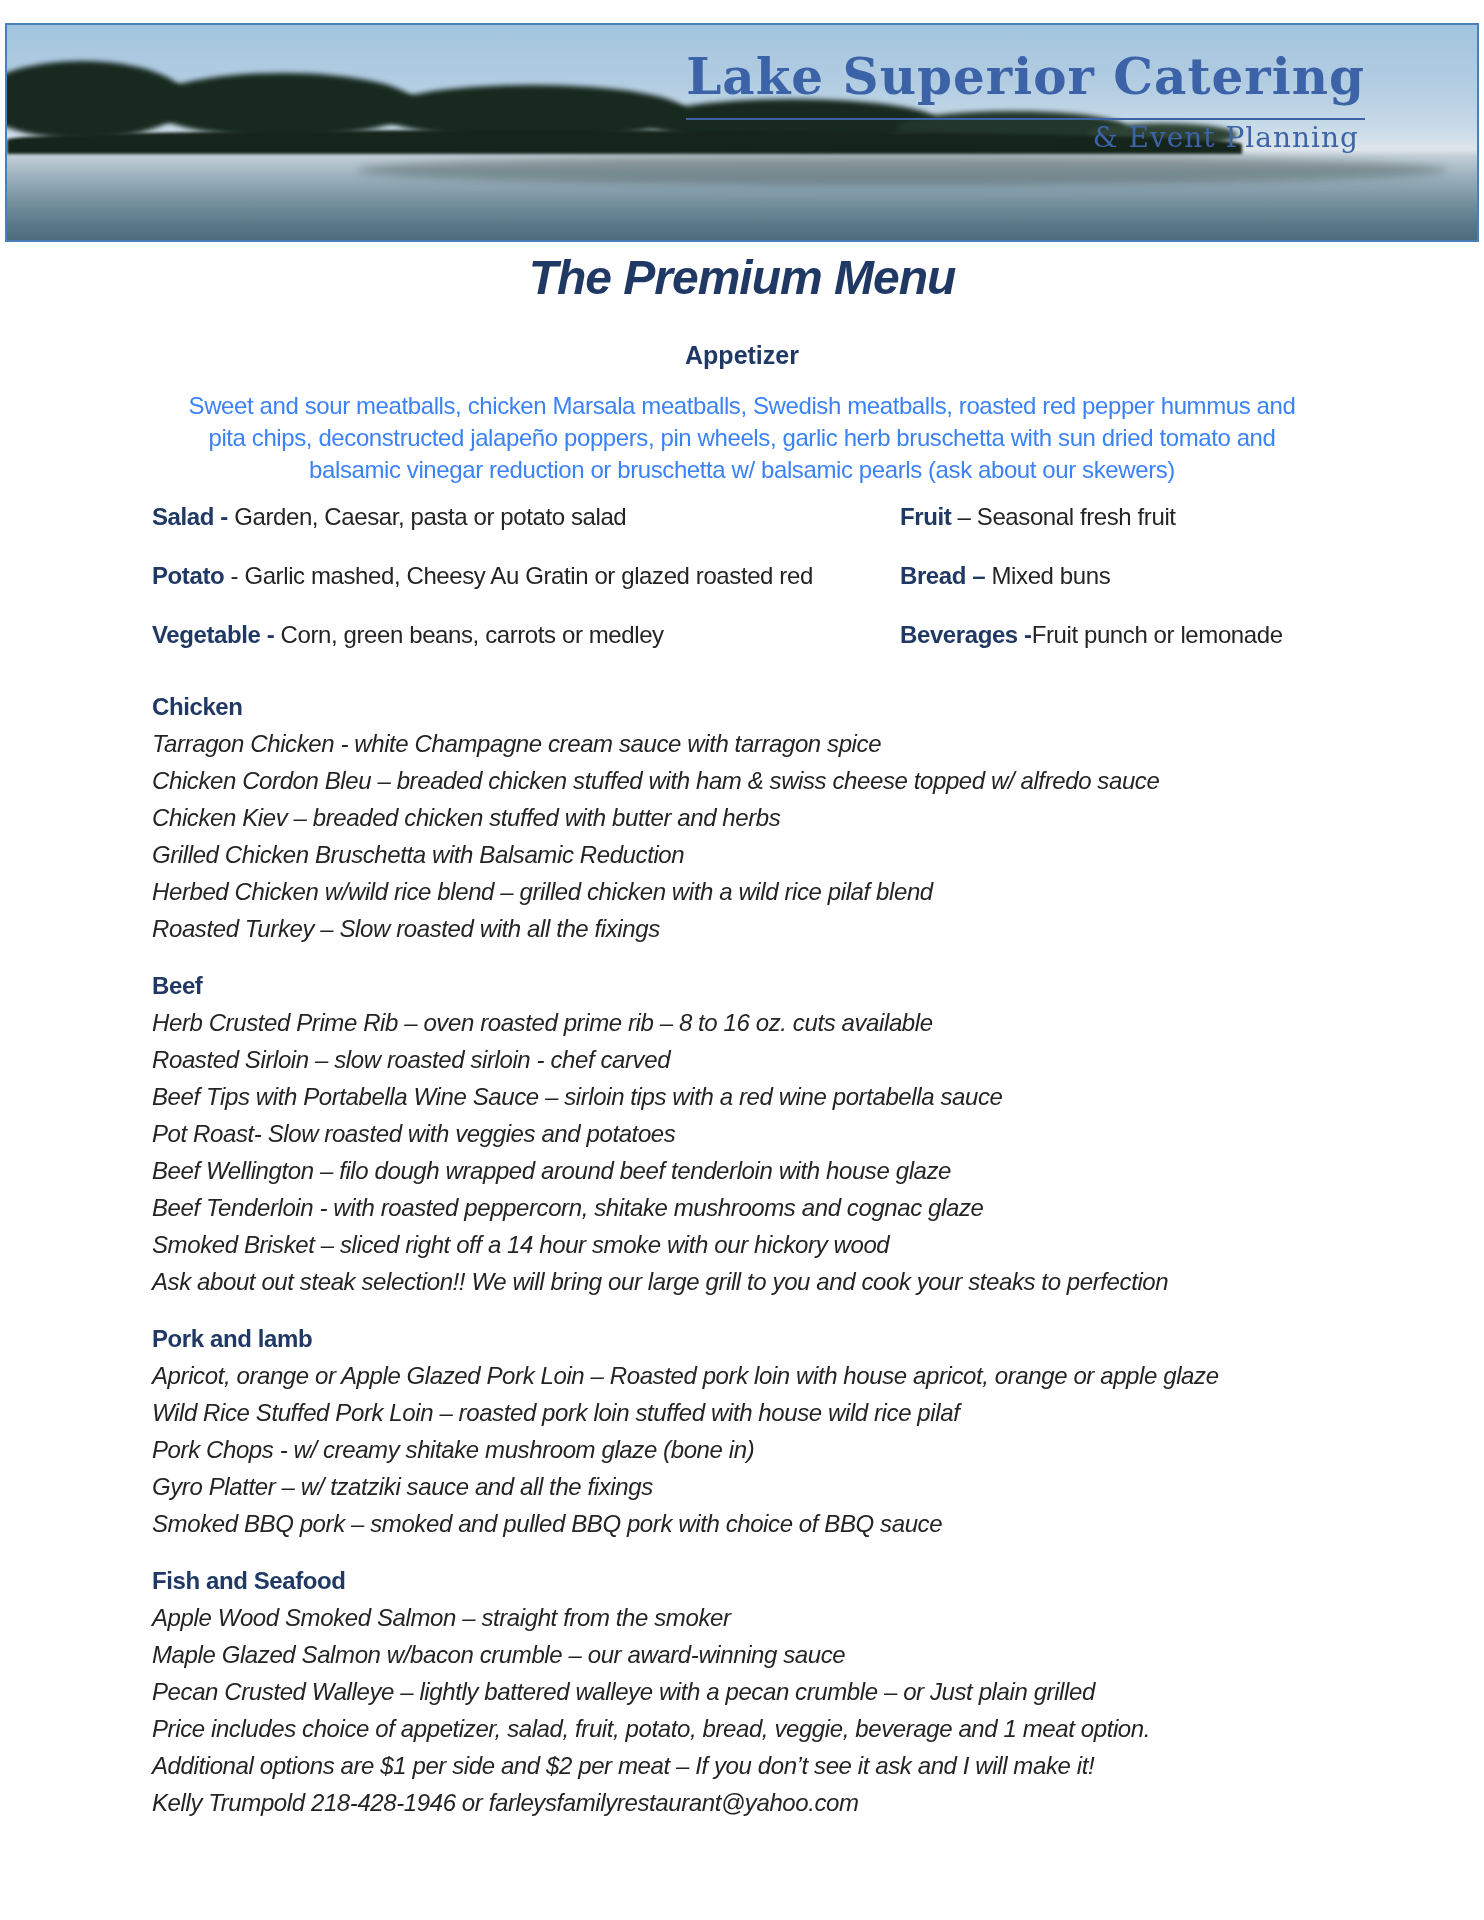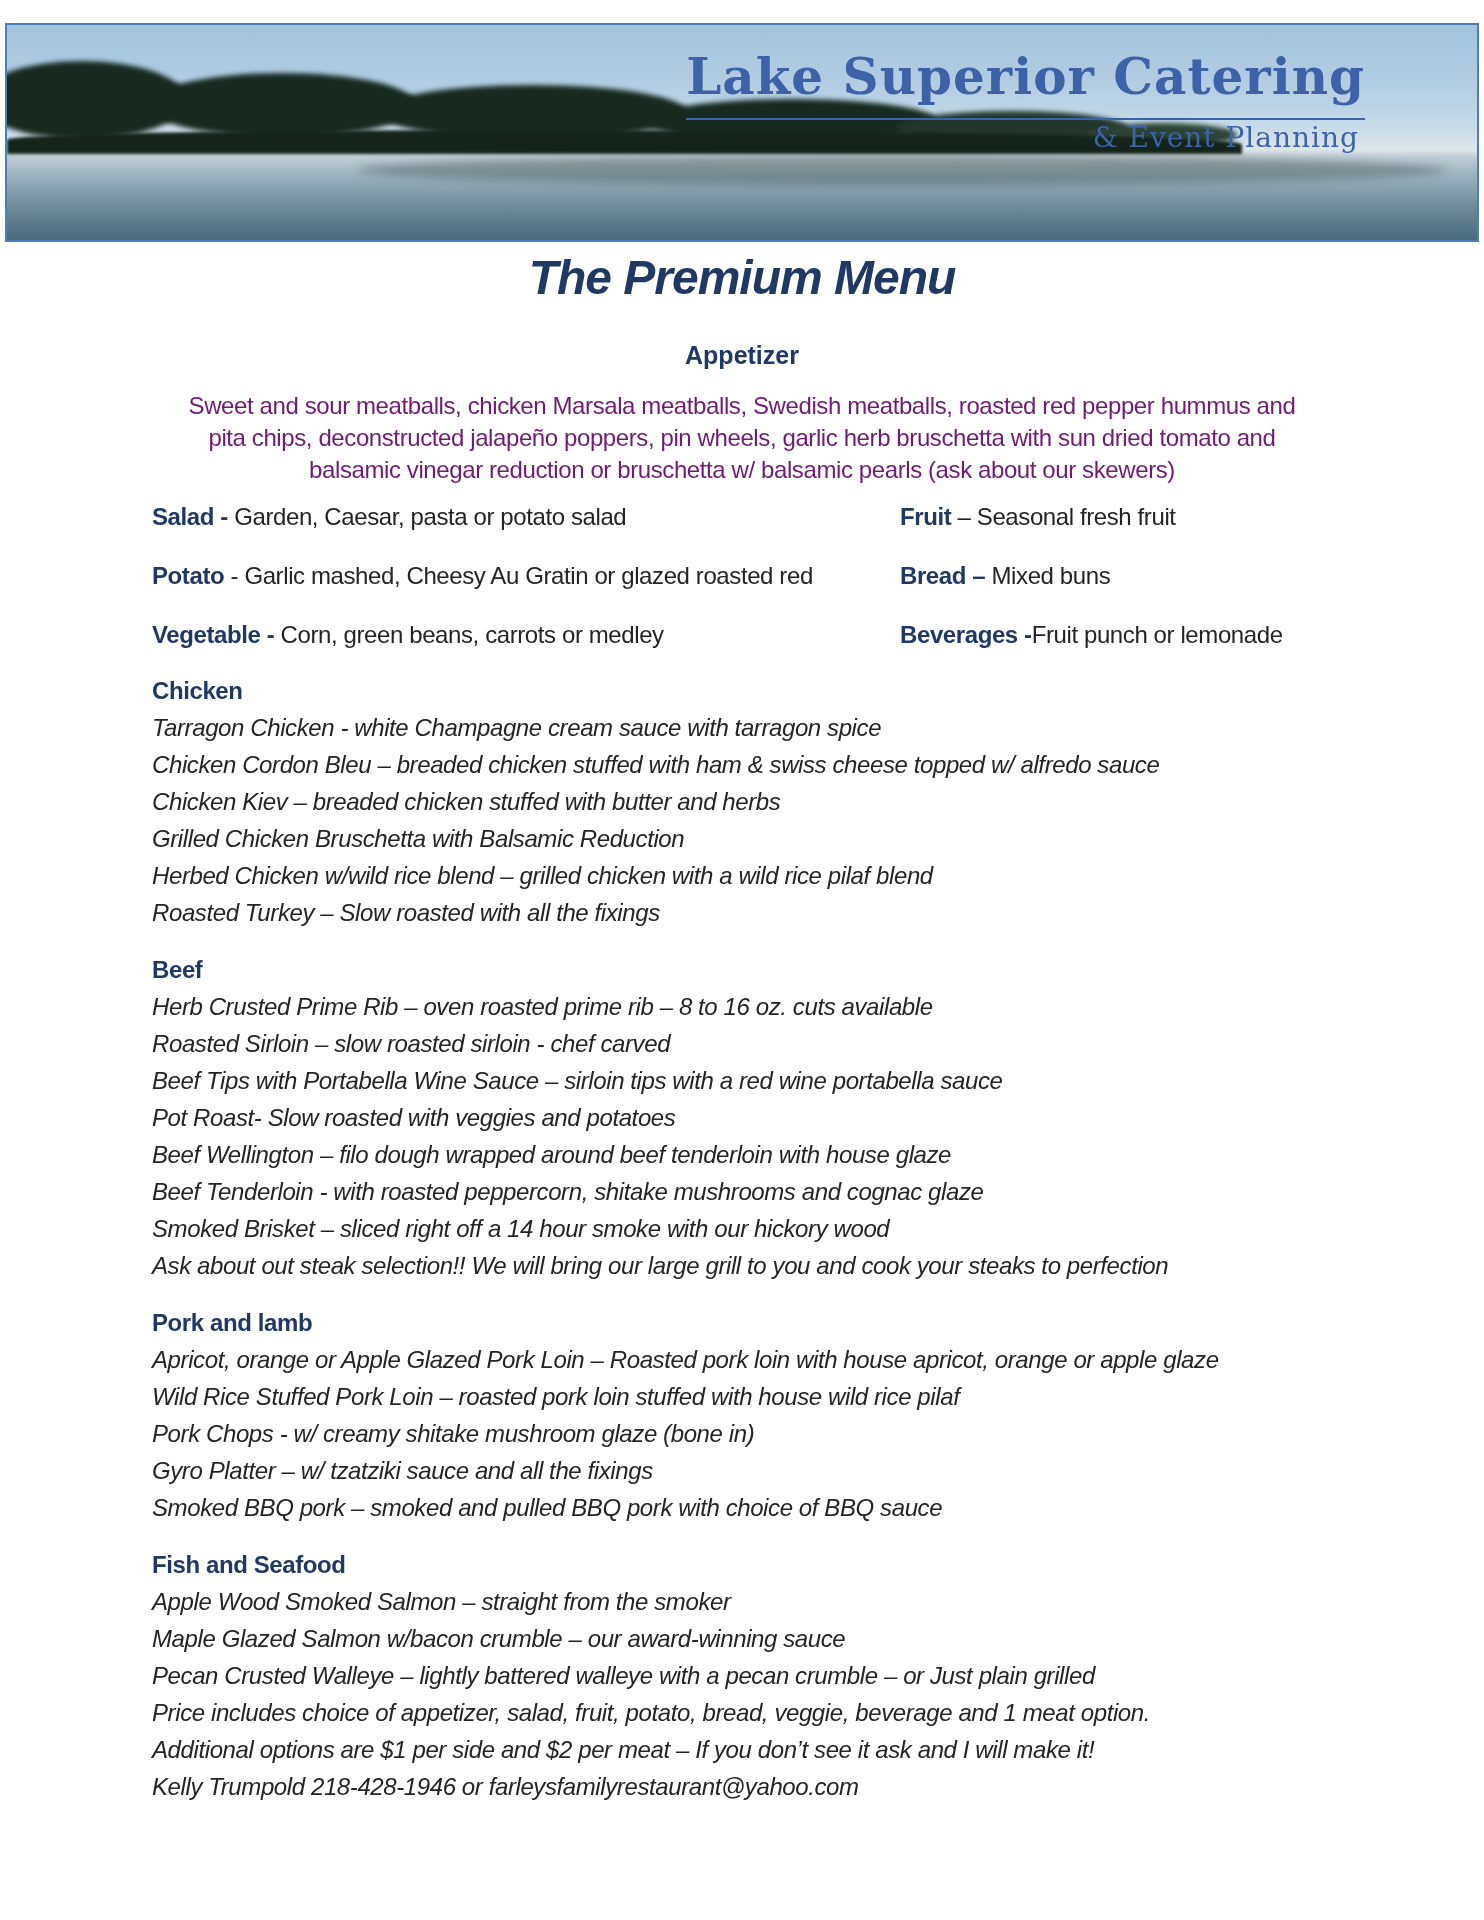--- a/index.html
+++ b/index.html
@@ -62,36 +62,36 @@
     font-style: italic; font-weight: bold; font-size: 48px;
     color: #1f3864; letter-spacing: -1px;
   }
   .appetizer-heading {
     position: absolute; left: 152px; top: 341px; width: 1180px; margin: 0;
     text-align: center; font-weight: bold; font-size: 25px; color: #1f3864;
   }
   .appetizer-desc {
     position: absolute; left: 152px; top: 390px; width: 1130px; margin: 0; padding: 0 25px;
     text-align: center; font-size: 24px; line-height: 32px;
-    letter-spacing: -0.4px; color: #701a75;
+    letter-spacing: -0.4px; color: #3b82f6;
   }
   .sides {
     position: absolute; left: 152px; top: 498px; width: 1180px;
     font-size: 24px; line-height: 37px; letter-spacing: -0.4px; color: #242424;
   }
   .side-row { position: relative; margin-bottom: 22px; white-space: nowrap; }
   .side-cell.right { position: absolute; left: 748px; top: 0; text-align: center; }
   .lbl { font-weight: bold; color: #1f3864; }
 
   .menu {
     position: absolute; left: 152px; top: 672px; width: 1200px;
     font-size: 24px; line-height: 37px; letter-spacing: -0.4px; color: #242424;
   }
   .sec-heading { font-weight: bold; color: #1f3864; margin-top: 20px; line-height: 37px; }
-  .sec-heading:first-child { margin-top: 0; }
+  .sec-heading:first-child { margin-top: 16px; }
   .item { white-space: nowrap; line-height: 37px; font-style: italic; }
 </style>
 </head>
 <body>
 
 <div class="page">
 
   <div class="banner">
     <span class="t t1"></span>
     <span class="t t2"></span>

